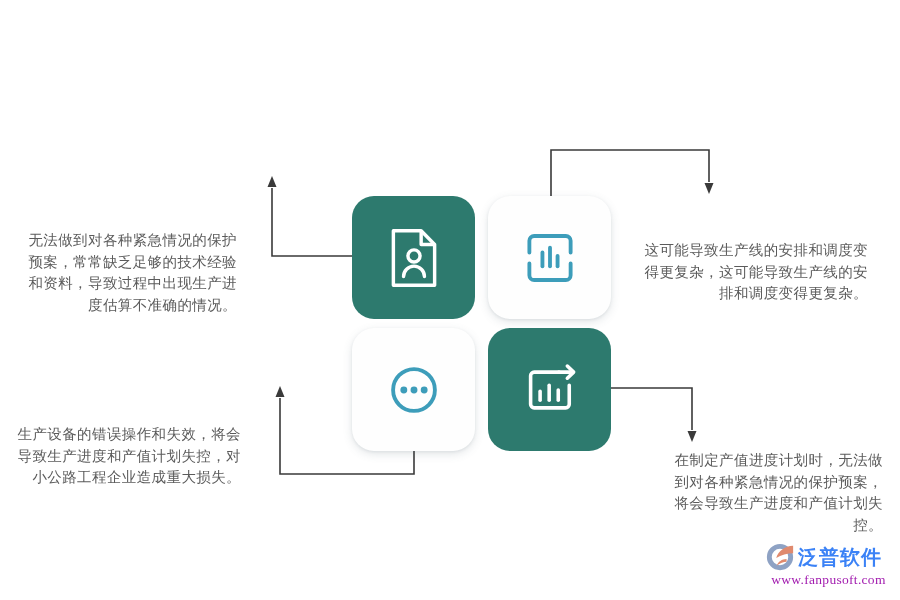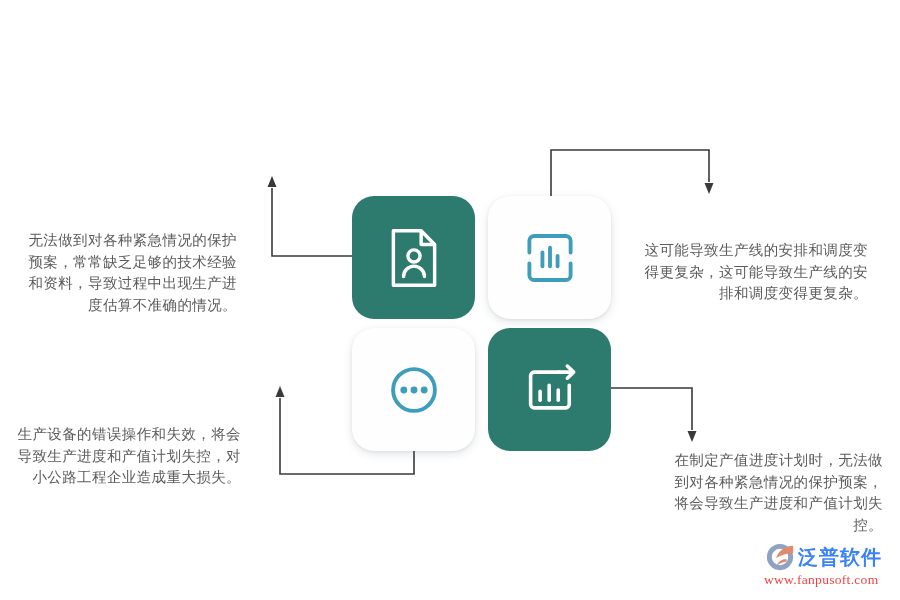--- a/index.html
+++ b/index.html
@@ -87,24 +87,24 @@
     font-size: 20px;
     font-weight: bold;
     color: #3b82f6;
     letter-spacing: 1px;
     line-height: 30px;
     margin-left: 2px;
     font-family: "DejaVu Sans", sans-serif;
   }
   #logo-url {
     font-size: 13.5px;
-    color: #ef4444;
+    color: #a21caf;
     font-family: "Liberation Serif", serif;
     letter-spacing: 0.3px;
-    text-align: left;
+    text-align: center;
     margin-top: -1px;
     padding-right: 1px;
   }
 </style>
 </head>
 <body>
 
 <div id="stage">
 
   <svg id="connectors" viewBox="0 0 900 600" width="900" height="600">

